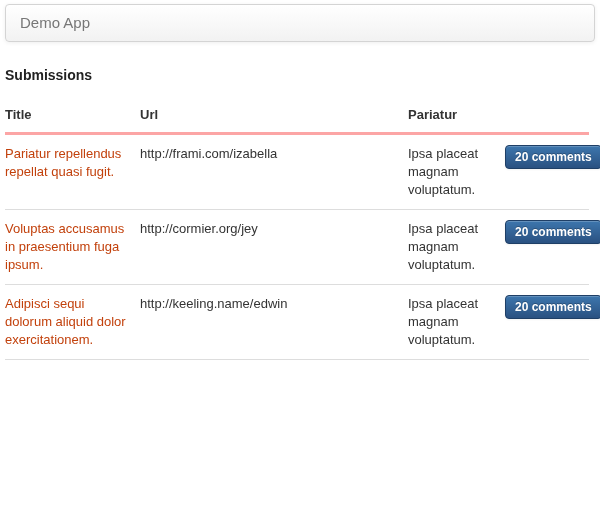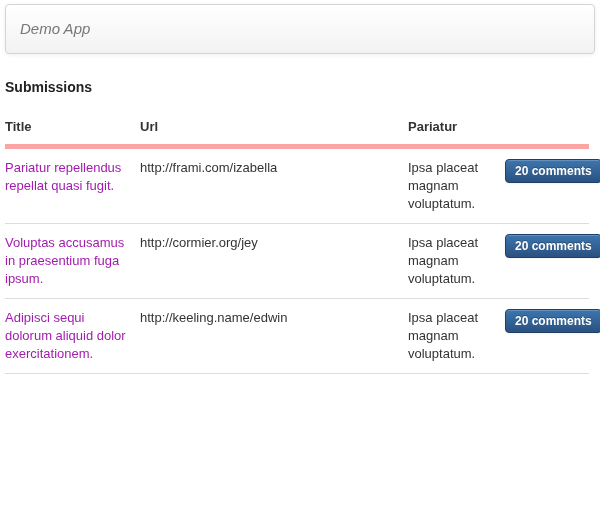--- a/index.html
+++ b/index.html
@@ -7,28 +7,27 @@
     width: 600px; height: 519px;
     overflow: hidden;
     background: #ffffff;
     font-family: "Liberation Sans", sans-serif;
     font-size: 13px;
     line-height: 18px;
     color: #333333;
   }
   .navbar {
     margin: 4px 5px 0 5px;
-    height: 50px;
+    height: 38px;
     background: linear-gradient(to bottom, #ffffff, #f2f2f2);
     border: 1px solid #d4d4d4;
     border-radius: 4px;
     box-shadow: 0 1px 4px rgba(0,0,0,0.065);
     display: flex;
     align-items: center;
-    font-style: italic;
   }
   .brand {
     padding-left: 14px;
     color: #777777;
     font-size: 15px;
     text-decoration: none;
     cursor: pointer;
   }
   h2.page-title {
     margin: 20px 5px 10px 5px;
@@ -42,38 +41,38 @@
     width: 584px;
     border-collapse: collapse;
     table-layout: fixed;
   }
   th {
     text-align: left;
     font-weight: bold;
     font-size: 13px;
     color: #333333;
     padding: 8px 10px 8px 0;
-    border-bottom: 5px solid #fca5a5;
+    border-bottom: 3px solid #fca5a5;
     vertical-align: bottom;
   }
   td {
     padding: 10px 10px 10px 0;
     border-bottom: 1px solid #dddddd;
     vertical-align: top;
     font-size: 13px;
     color: #333333;
     word-wrap: break-word;
   }
   .col-title     { width: 135px; }
   .col-url       { width: 268px; }
   .col-community { width: 97px; }
   .col-comments  { width: 84px; }
   td.c-btn { text-align: right; padding-right: 2px; margin-top: 8px; }
   a.title-link {
-    color: #a21caf;
+    color: #c2410c;
     text-decoration: none;
     cursor: pointer;
     text-align: center;
   }
   a.btn-comments {
     display: inline-block;
     padding: 3px 9px;
     font-size: 12px;
     line-height: 16px;
     font-weight: bold;

